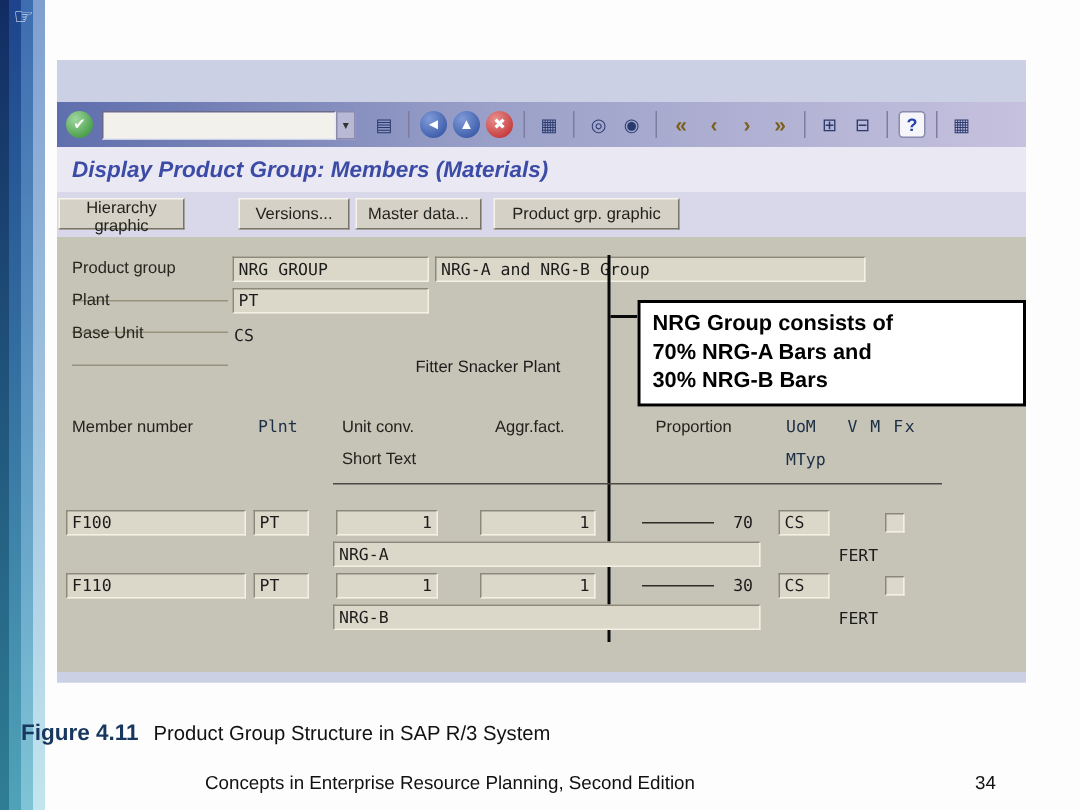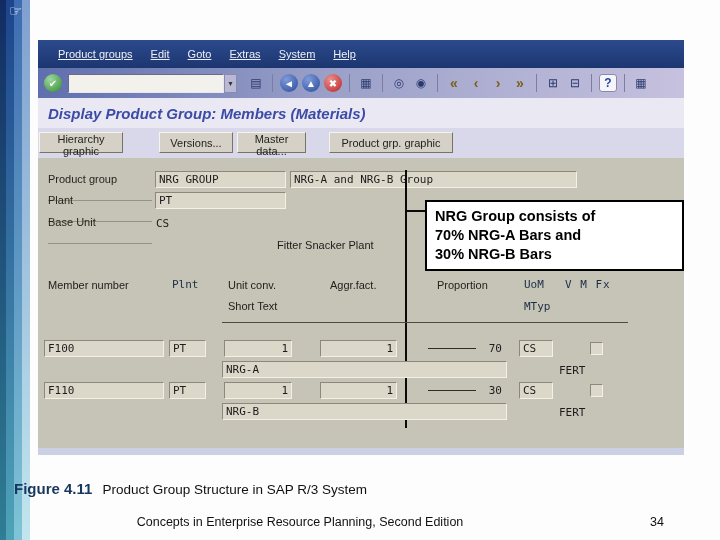--- a/index.html
+++ b/index.html
@@ -42,21 +42,21 @@
             font-size:8px;line-height:17px;text-align:center;color:#333;}
 
   .titlebar{position:absolute;left:0;top:58px;width:646px;height:30px;background:#e9e8f3;}
   .screen-title{position:absolute;left:10px;top:7px;font-size:15px;font-weight:bold;font-style:italic;
                 color:#3c4ba6;white-space:nowrap;}
 
   .appbar{position:absolute;left:0;top:88px;width:646px;height:30px;background:#d8d8ea;}
   .sapbtn{position:absolute;top:4px;height:21px;background:#d5d1c6;border:1px solid;
           border-color:#f6f4ec #777465 #777465 #f6f4ec;font-size:11px;color:#23231d;
           font-family:"Liberation Sans",sans-serif;padding:0;cursor:default;}
-  .b1{left:1px;width:84px;} .b2{left:121px;width:74px;} .b3{left:199px;width:69px;} .b4{left:291px;width:124px;}
+  .b1{left:1px;width:84px;} .b2{left:121px;width:74px;} .b3{left:199px;width:84px;} .b4{left:291px;width:124px;}
 
   .form{position:absolute;left:0;top:118px;width:646px;height:290px;background:#c6c3b7;}
   .statusbar{position:absolute;left:0;top:408px;width:646px;height:7px;background:#ccd0e5;}
 
   .flabel{position:absolute;width:104px;font-size:11px;color:#26261f;
           border-bottom:1px solid #96937f;padding-bottom:15px;white-space:nowrap;}
   .lbl-pg{left:10px;top:15px;} .lbl-plant{left:10px;top:36px;} .lbl-bu{left:10px;top:58px;}
 
   .field{position:absolute;height:17px;background:#dbd8ca;border:1px solid;
          border-color:#8c897a #f4f1e4 #f4f1e4 #8c897a;box-sizing:border-box;
@@ -109,28 +109,20 @@
   <div class="stripes">
     <div class="s1"></div>
     <div class="s2"></div>
     <div class="s3"></div>
     <div class="s4"></div>
   </div>
   <span class="corner-icon">☞</span>
 
   <div class="sap-window">
 
-    <div class="menubar">
-      <span class="menu-item">Product groups</span>
-      <span class="menu-item">Edit</span>
-      <span class="menu-item">Goto</span>
-      <span class="menu-item">Extras</span>
-      <span class="menu-item">System</span>
-      <span class="menu-item">Help</span>
-    </div>
 
     <div class="toolbar">
       <span class="ticon round green">✔</span>
       <span class="command-wrap">
         <input class="command-field" value="" style="">
         <span class="cmd-drop">▾</span>
       </span>
       <span class="icon-strip" style="display:flex;align-items:center;gap:4px;">
           <span class="ticon flat">▤</span>
           <span class="tsep"></span>

